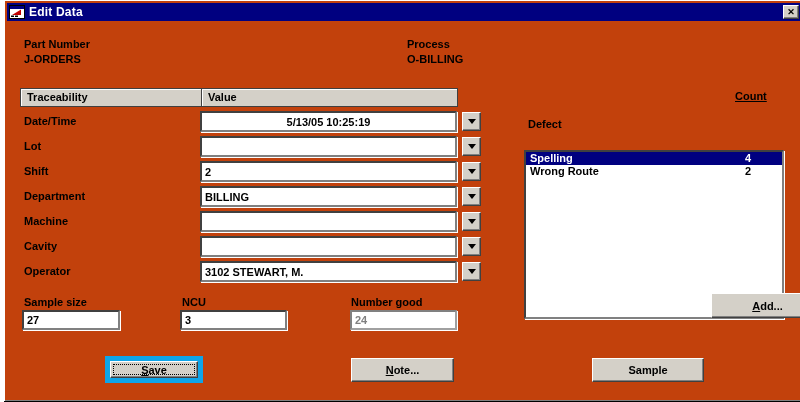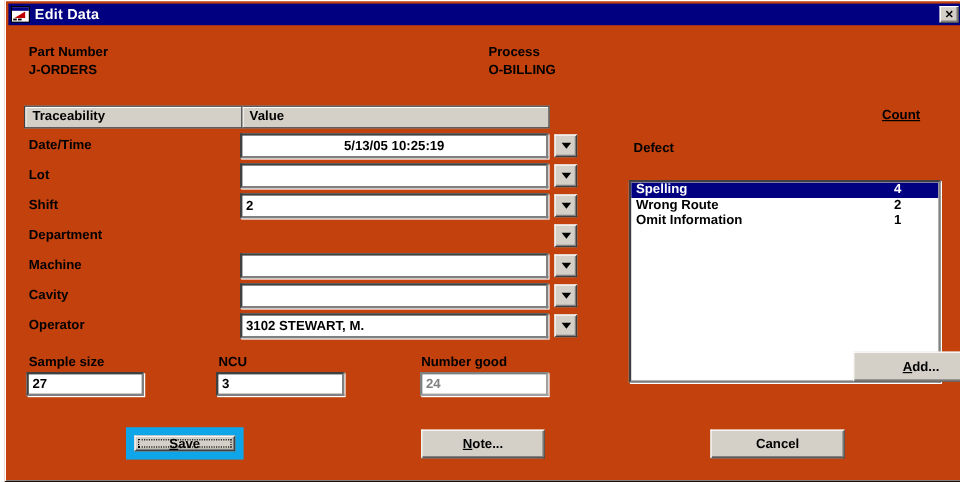--- a/index.html
+++ b/index.html
@@ -75,21 +75,21 @@
 
   .btn {
     position:absolute; background:#d4d0c8;
     border:1px solid; border-color:#ffffff #404040 #404040 #ffffff;
     box-shadow: inset -1px -1px 0 #808080;
     font-family:"Liberation Sans", sans-serif; font-weight:bold; font-size:11px;
     text-align:center; cursor:default; padding:0;
   }
   .default-wrap {
     position:absolute; left:101px; top:356px; width:98px; height:27px;
-    border:7px solid #0ea5e9;
+    border:5px solid #0ea5e9;
   }
   .default-wrap .btn {
     position:absolute; left:0; top:0; width:100%; height:100%;
     outline:1px dotted #000; outline-offset:-4px;
   }
 
   .disabled-field { color:#808080; border-color:#808080 #a0a0a0 #a0a0a0 #808080; }
   u { text-decoration:underline; }
 </style>
 </head>
@@ -137,20 +137,21 @@
       <span class="tri"></span>
     </button>
 
   <div class="lbl" style="left:20px; top:164px;">Shift</div>
   <input class="sunken tracefield" style="top: 161px;" value="2">
   <button class="dropbtn" style="top:162px;">
       <span class="tri"></span>
     </button>
 
   <div class="lbl" style="left:20px; top:189px;">Department</div>
+  <input class="sunken tracefield" style="top: 186px;" value="BILLING">
   <button class="dropbtn" style="top:187px;">
       <span class="tri"></span>
     </button>
 
   <div class="lbl" style="left:20px; top:214px;">Machine</div>
   <input class="sunken tracefield" style="top: 211px;" value="">
   <button class="dropbtn" style="top:212px;">
       <span class="tri"></span>
     </button>
 
@@ -170,24 +171,20 @@
   <div class="lbl" style="left:731px; top:89px;text-decoration:underline;">Count</div>
   <div class="listbox sunken">
     <div class="lrow selected">
       <span>Spelling</span>
       <span class="cnt">4</span>
     </div>
     <div class="lrow">
       <span>Wrong Route</span>
       <span class="cnt">2</span>
     </div>
-    <div class="lrow">
-      <span>Omit Information</span>
-      <span class="cnt">1</span>
-    </div>
   </div>
 
   <div class="lbl" style="left:20px; top:295px;">Sample size</div>
   <input class="sunken" style="position: absolute; left: 18px; top: 310px; width: 98px; height: 20px;" value="27">
 
   <div class="lbl" style="left:178px; top:295px;">NCU</div>
   <input class="sunken" style="position: absolute; left: 176px; top: 310px; width: 107px; height: 20px;" value="3">
 
   <div class="lbl" style="left:347px; top:295px;">Number good</div>
   <input class="sunken disabled-field" style="position: absolute; left: 346px; top: 310px; width: 107px; height: 20px;" readonly="" value="24">
@@ -198,16 +195,16 @@
 
   <div class="default-wrap">
     <button class="btn">
       <span><u>S</u>ave</span>
     </button>
   </div>
   <button class="btn" style="left:347px; top:358px; width:103px; height:24px;">
     <span><u>N</u>ote...</span>
   </button>
   <button class="btn" style="left:588px; top:358px; width:112px; height:24px;">
-    <span>Cancel</span>
+    <span>Sample</span>
   </button>
 
 </div>
 
 </body></html>

